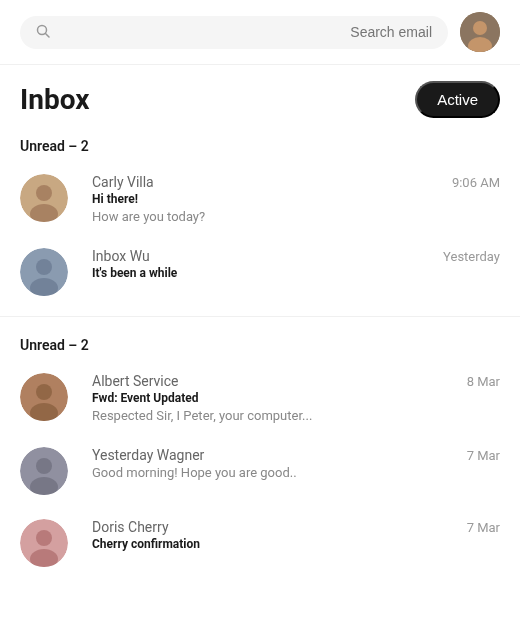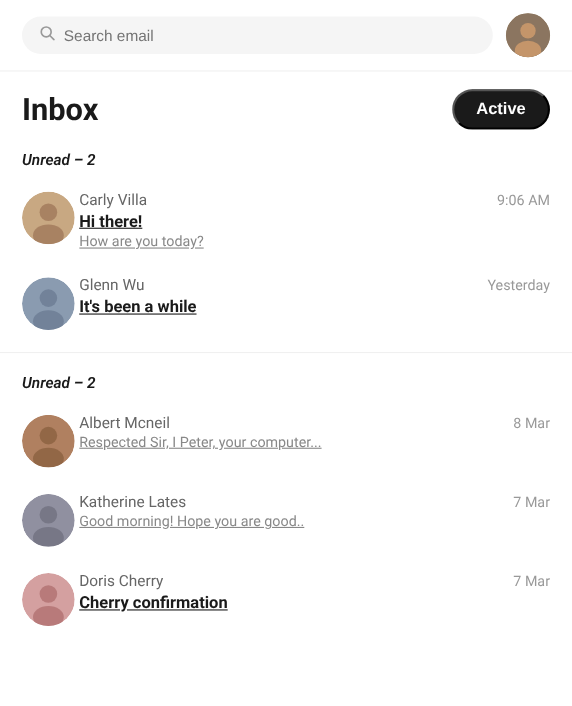--- a/index.html
+++ b/index.html
@@ -39,20 +39,21 @@
       font-size: 14px;
     }
 
     .search-input {
       border: none;
       background: transparent;
       outline: none;
       font-size: 14px;
       color: #999;
       width: 100%;
+      text-align: right;
     }
 
     .avatar-header {
       width: 40px;
       height: 40px;
       border-radius: 50%;
       background: #8b7355;
       overflow: hidden;
       flex-shrink: 0;
       display: flex;
@@ -77,36 +78,35 @@
       font-weight: 700;
       color: #1a1a1a;
     }
 
     .active-badge {
       background: #1a1a1a;
       color: #ffffff;
       padding: 8px 20px;
       border-radius: 24px;
       font-size: 15px;
-      font-weight: 700;
+      font-weight: 400;
     }
 
     .section-label {
       padding: 12px 8px 8px 20px;
       font-size: 14px;
       font-weight: 600;
       color: #1a1a1a;
-      font-style: italic;
     }
 
     .message-item {
       display: flex;
       align-items: flex-start;
       padding: 12px 20px;
-      gap: 4px;
+      gap: 24px;
       cursor: pointer;
       transition: background 0.1s;
     }
 
     .avatar {
       width: 48px;
       height: 48px;
       border-radius: 50%;
       flex-shrink: 0;
       overflow: hidden;
@@ -136,34 +136,32 @@
       font-weight: 400;
     }
 
     .message-time {
       font-size: 13px;
       color: #999;
       flex-shrink: 0;
     }
 
     .message-subject {
-      font-size: 15px;
+      font-size: 12px;
       font-weight: 700;
       color: #1a1a1a;
       margin-bottom: 3px;
-      text-decoration: underline;
     }
 
     .message-preview {
       font-size: 13px;
       color: #888;
       white-space: nowrap;
       overflow: hidden;
       text-overflow: ellipsis;
-      text-decoration: underline;
     }
 
     .divider {
       height: 1px;
       background: #f0f0f0;
       margin: 8px 0;
     }
   </style>
 </head>
 <body>
@@ -214,55 +212,56 @@
     <div class="message-item">
       <div class="avatar">
         <svg width="48" height="48" viewBox="0 0 48 48" xmlns="http://www.w3.org/2000/svg">
       <circle cx="24" cy="24" r="24" fill="#8a9bb0"></circle>
       <circle cx="24" cy="19" r="8" fill="#6b7c93" opacity="0.8"></circle>
       <ellipse cx="24" cy="40" rx="14" ry="10" fill="#6b7c93" opacity="0.8"></ellipse>
     </svg>
       </div>
       <div class="message-content">
         <div class="message-top">
-          <span class="sender-name">Glenn Wu</span>
+          <span class="sender-name">Inbox Wu</span>
           <span class="message-time">Yesterday</span>
         </div>
         <div class="message-subject">It's been a while</div>
       </div>
     </div>
     <div class="divider"></div>
     <div class="section-label">Unread – 2</div>
     <div class="message-item">
       <div class="avatar">
         <svg width="48" height="48" viewBox="0 0 48 48" xmlns="http://www.w3.org/2000/svg">
       <circle cx="24" cy="24" r="24" fill="#b08060"></circle>
       <circle cx="24" cy="19" r="8" fill="#8b6040" opacity="0.8"></circle>
       <ellipse cx="24" cy="40" rx="14" ry="10" fill="#8b6040" opacity="0.8"></ellipse>
     </svg>
       </div>
       <div class="message-content">
         <div class="message-top">
-          <span class="sender-name">Albert Mcneil</span>
+          <span class="sender-name">Albert Service</span>
           <span class="message-time">8 Mar</span>
         </div>
+        <div class="message-subject">Fwd: Event Updated</div>
         <div class="message-preview">Respected Sir, I Peter, your computer...</div>
       </div>
     </div>
     <div class="message-item">
       <div class="avatar">
         <svg width="48" height="48" viewBox="0 0 48 48" xmlns="http://www.w3.org/2000/svg">
       <circle cx="24" cy="24" r="24" fill="#9090a0"></circle>
       <circle cx="24" cy="19" r="8" fill="#707080" opacity="0.8"></circle>
       <ellipse cx="24" cy="40" rx="14" ry="10" fill="#707080" opacity="0.8"></ellipse>
     </svg>
       </div>
       <div class="message-content">
         <div class="message-top">
-          <span class="sender-name">Katherine Lates</span>
+          <span class="sender-name">Yesterday Wagner</span>
           <span class="message-time">7 Mar</span>
         </div>
         <div class="message-preview">Good morning! Hope you are good..</div>
       </div>
     </div>
     <div class="message-item">
       <div class="avatar">
         <svg width="48" height="48" viewBox="0 0 48 48" xmlns="http://www.w3.org/2000/svg">
       <circle cx="24" cy="24" r="24" fill="#d4a0a0"></circle>
       <circle cx="24" cy="19" r="8" fill="#b07070" opacity="0.8"></circle>

